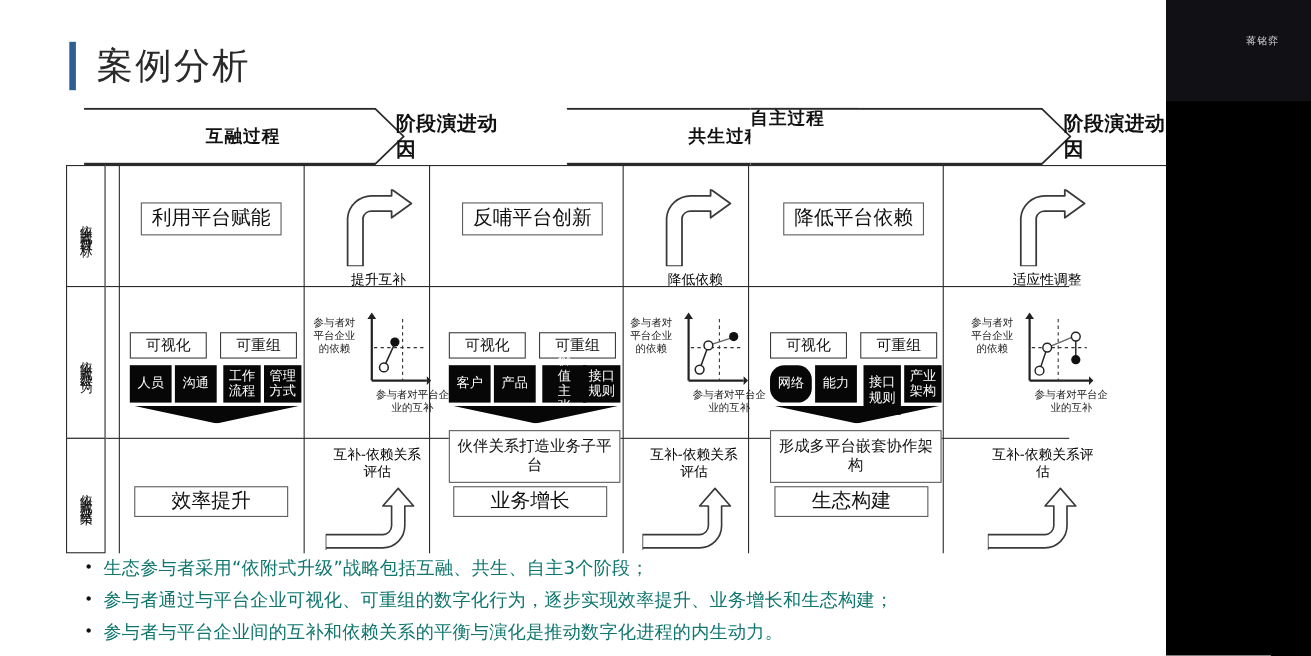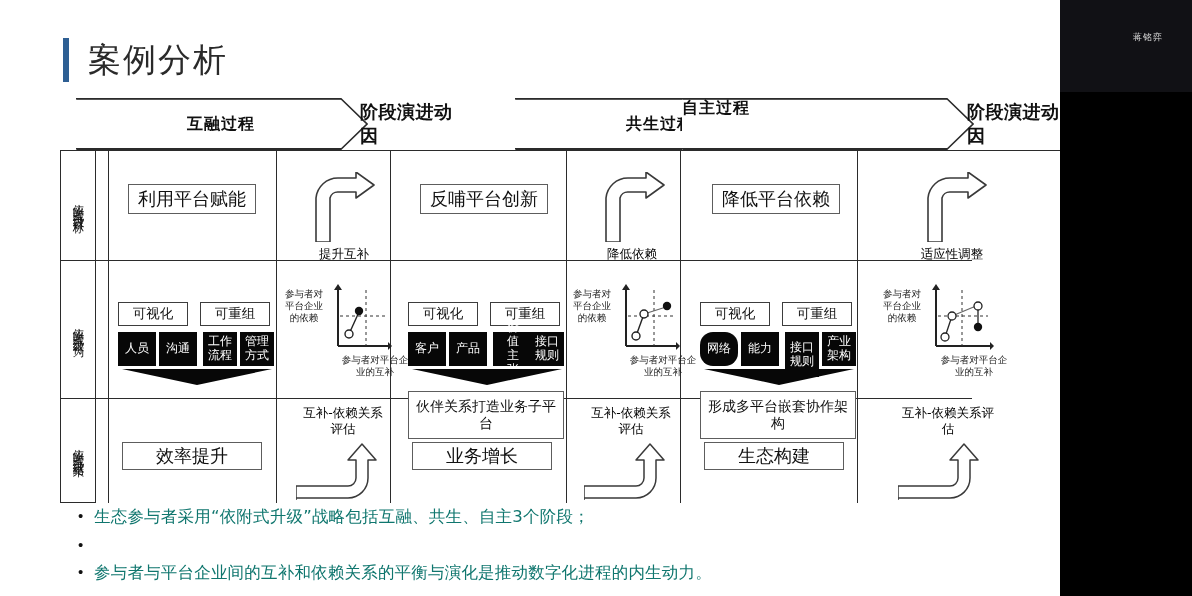--- a/index.html
+++ b/index.html
@@ -341,20 +341,21 @@
     </div>
   </div>
 
   <div class="bullets">
     <div class="bullet">
       <span class="bdot">•</span>
       <span class="btxt">生态参与者采用“依附式升级”战略包括互融、共生、自主3个阶段；</span>
     </div>
     <div class="bullet">
       <span class="bdot">•</span>
+      <span class="btxt">参与者通过与平台企业可视化、可重组的数字化行为，逐步实现效率提升、业务增长和生态构建；</span>
     </div>
     <div class="bullet">
       <span class="bdot">•</span>
       <span class="btxt">参与者与平台企业间的互补和依赖关系的平衡与演化是推动数字化进程的内生动力。</span>
     </div>
   </div>
 
 </div>
 
 </body></html>

